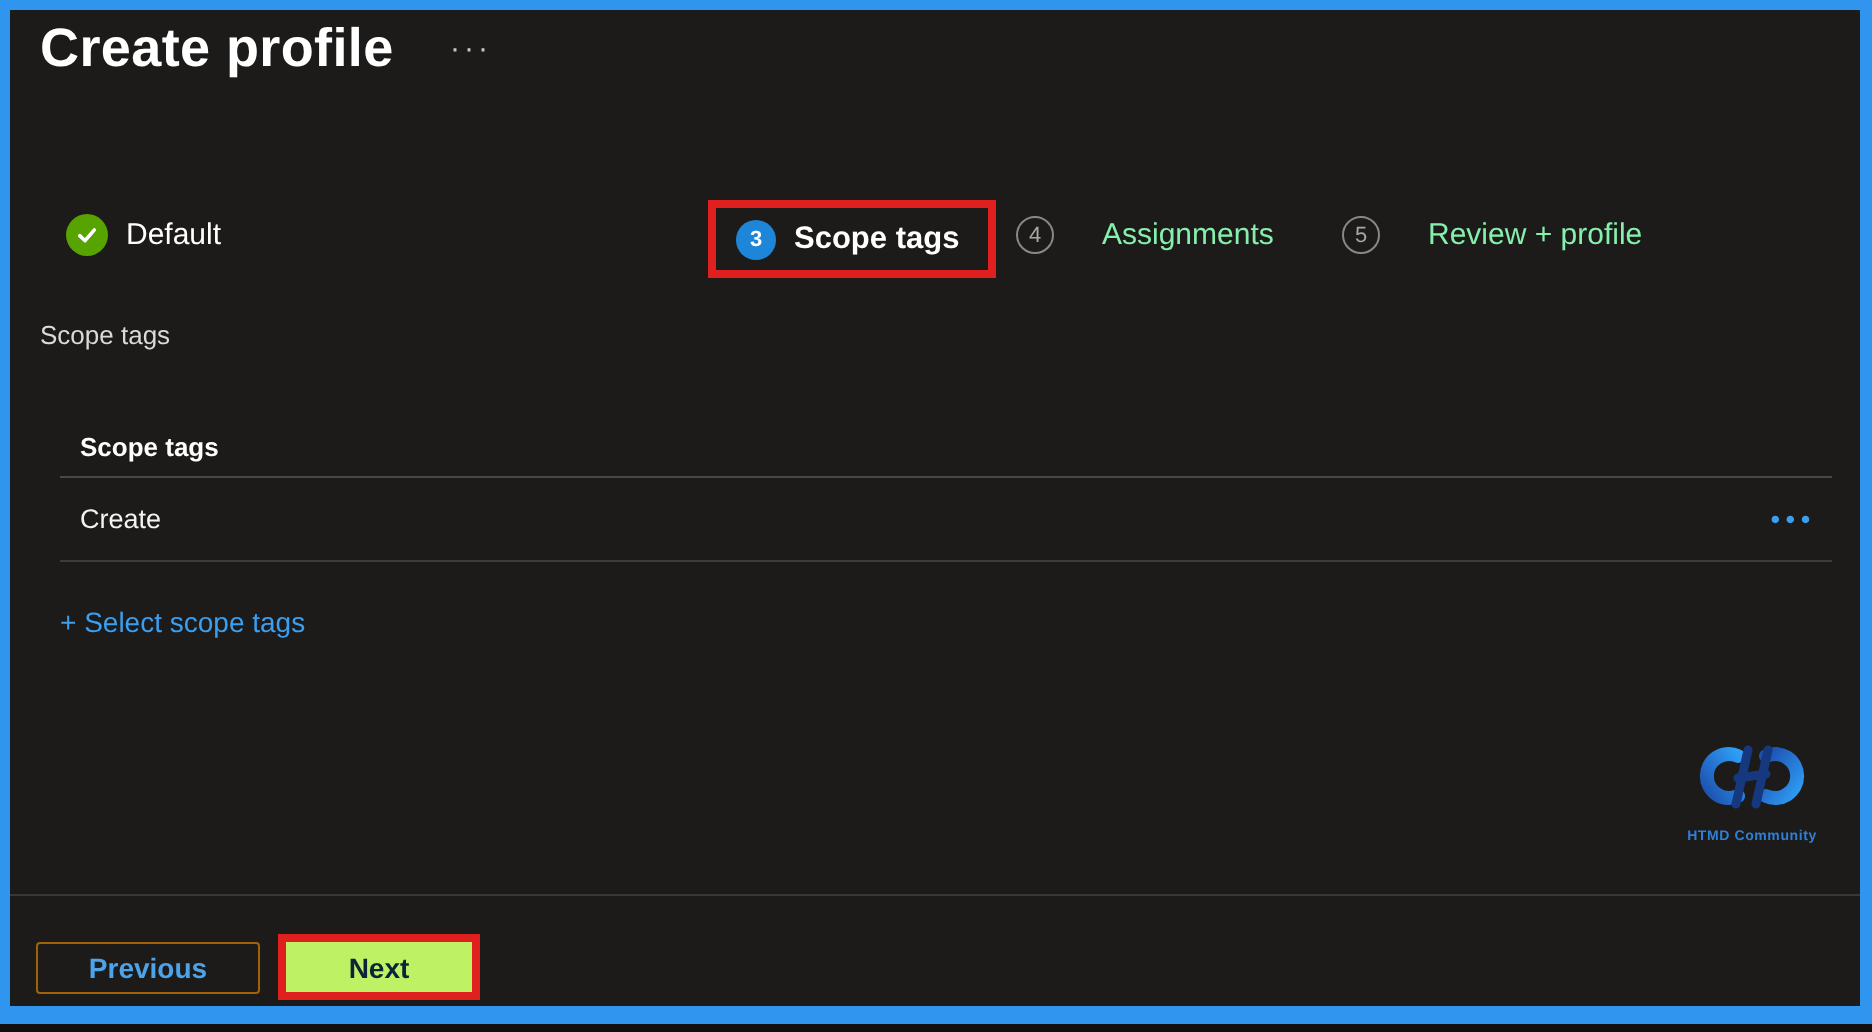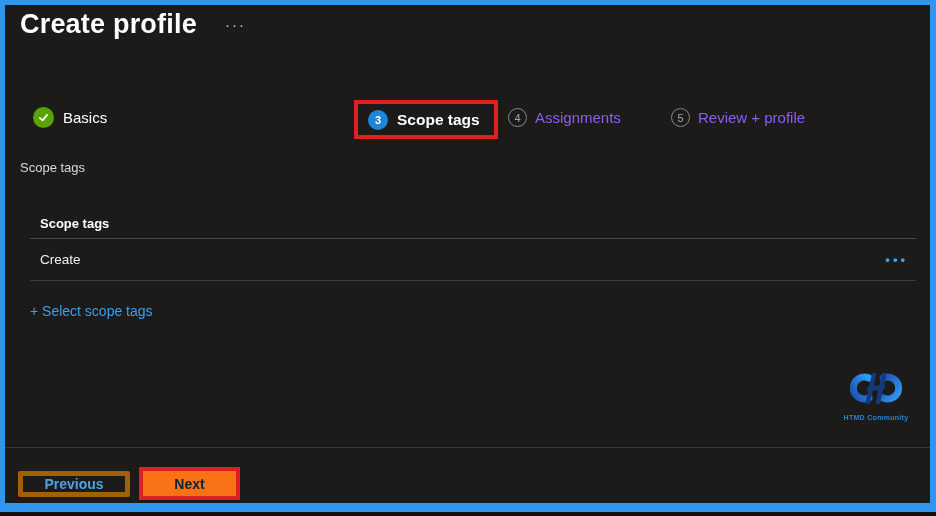--- a/index.html
+++ b/index.html
@@ -10,21 +10,21 @@
     overflow:hidden;
   }
   
   .page-title{position:absolute;left:15px;top:4px;font-size:27px;font-weight:bold;color:#ffffff;letter-spacing:.2px;}
   .title-more{position:absolute;left:220px;top:11px;font-size:15px;color:#c8c6c4;letter-spacing:2px;cursor:pointer;}
   .page-subtitle{position:absolute;left:15px;top:43px;font-size:12px;color:#a19f9d;}
   
   .step{position:absolute;display:flex;align-items:center;cursor:pointer;}
   .step-label{font-size:15px;color:#ffffff;margin-left:9px;white-space:nowrap;}
   .step-label.current{font-weight:bold;font-size:15.5px;}
-  .step-label.upcoming{color:#8b5cf6;margin-left:8px;}
+  .step-label.upcoming{color:#86efac;margin-left:24px;}
   .badge{width:21px;height:21px;border-radius:50%;display:flex;align-items:center;justify-content:center;flex:0 0 auto;}
   .badge.done{background:#57a300;}
   .badge.current{background:#1e86d8;color:#ffffff;font-size:11px;font-weight:bold;width:20px;height:20px;}
   .badge.upcoming{background:transparent;border:1.5px solid #8a8886;color:#a8a6a4;font-size:11px;width:19px;height:19px;}
   .hl-box{position:absolute;border:4px solid #e0201f;display:flex;align-items:center;padding-left:10px;}
   
   .section-label{position:absolute;left:15px;top:155px;font-size:13px;color:#dcdad8;}
   .table{position:absolute;left:25px;top:204px;width:886px;}
   .tbl-header{height:30px;display:flex;align-items:center;padding-left:10px;
     font-size:13px;font-weight:bold;color:#ffffff;border-bottom:1px solid #4a4846;}
@@ -33,44 +33,44 @@
   .row-value{flex:1;}
   .row-menu{color:#3b9ff0;font-size:13px;font-weight:bold;letter-spacing:3px;cursor:pointer;line-height:1;}
   .add-link{position:absolute;left:25px;top:298px;font-size:14px;color:#3b9ff0;cursor:pointer;text-decoration:none;}
   
   .brand{position:absolute;left:830px;top:366px;width:82px;text-align:center;}
   .brand-text{font-size:7px;font-weight:bold;color:#2e7fd8;margin-top:1px;letter-spacing:.3px;}
   
   .footer-divider{position:absolute;left:0;right:0;top:442px;height:1px;background:#393837;}
   .btn-previous{
     position:absolute;left:13px;top:466px;width:112px;height:26px;
-    background:transparent;border:5px solid #a16207;border-radius:2px;
+    background:transparent;border:1px solid #a16207;border-radius:2px;
     color:#4da2e8;font-size:14px;font-weight:bold;cursor:pointer;padding:0;
   }
   .next-hl{position:absolute;left:134px;top:462px;width:101px;height:33px;border:4px solid #e0201f;}
   .btn-next{
-    width:100%;height:100%;background:#f97316;border:none;
+    width:100%;height:100%;background:#bef264;border:none;
     color:#0d2438;font-size:14px;font-weight:bold;cursor:pointer;padding:0;display:block;
   }
 </style>
 </head>
 <body>
 
 <div class="window">
 
   <div class="page-title">Create profile</div>
   <div class="title-more">···</div>
 
   <div class="step" style="left:28px;top:102px;">
     <span class="badge done">
       <svg width="13" height="13" viewBox="0 0 16 16">
           <path d="M3.5 8.4 L6.8 11.5 L12.5 4.8" fill="none" stroke="#ffffff" stroke-width="2.2" stroke-linecap="round" stroke-linejoin="round"></path>
         </svg>
     </span>
-    <span class="step-label">Basics</span>
+    <span class="step-label">Default</span>
   </div>
 
 
   <div class="hl-box" style="left:349px;top:95px;width:144px;height:39px;">
     <div class="step" style="position:static;">
       <span class="badge current">3</span>
       <span class="step-label current">Scope tags</span>
     </div>
   </div>
 

